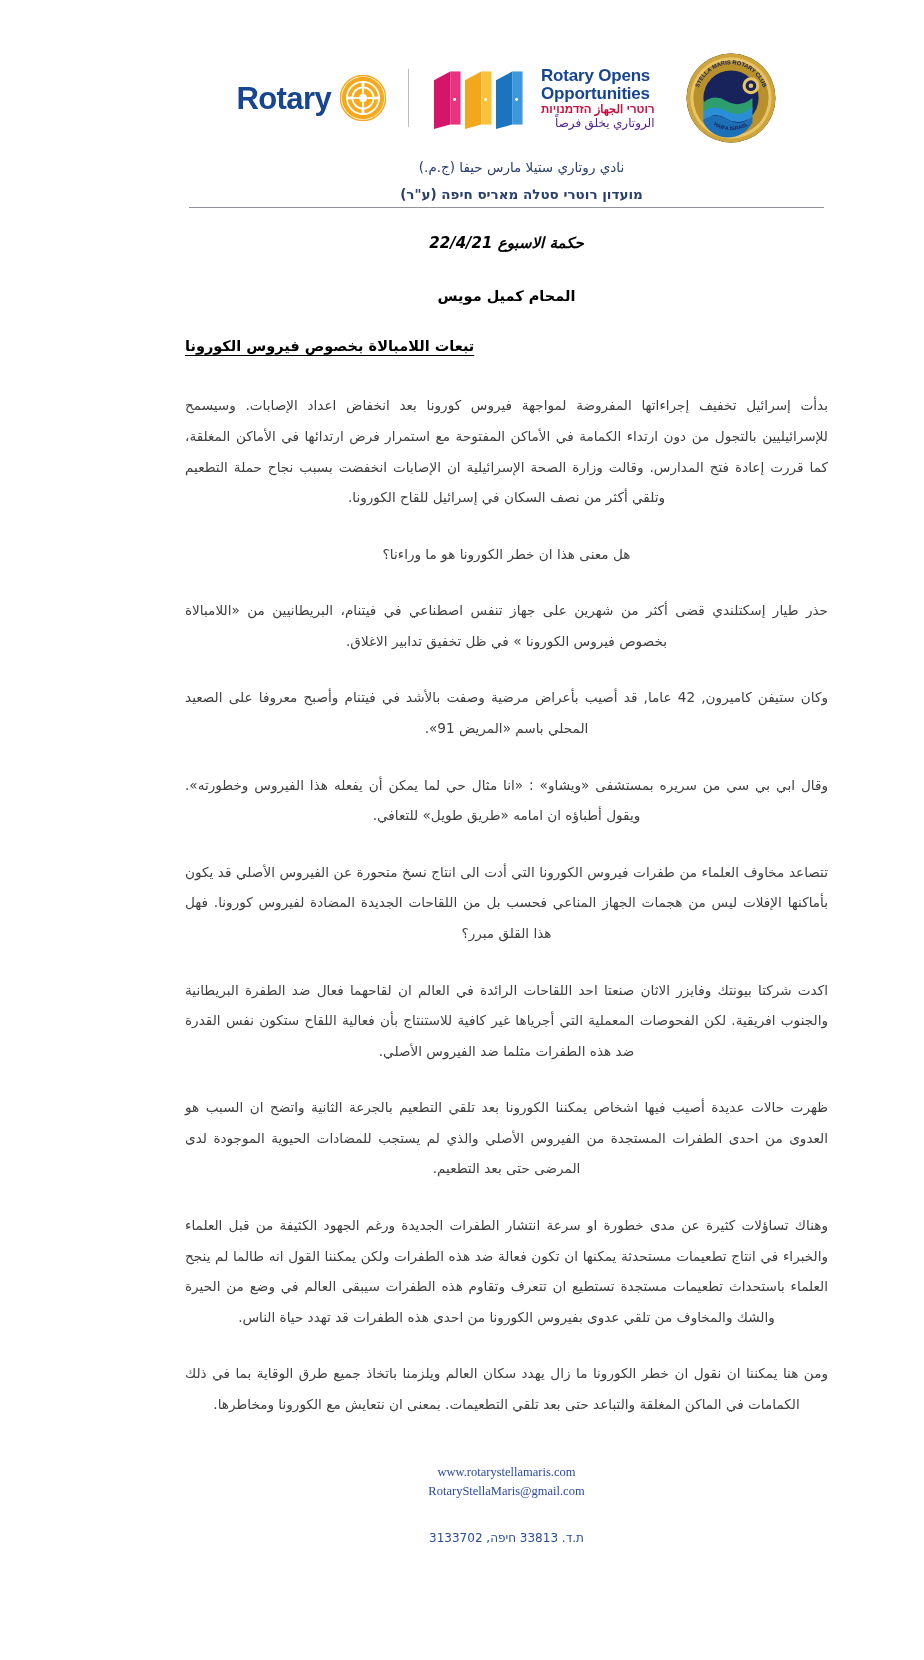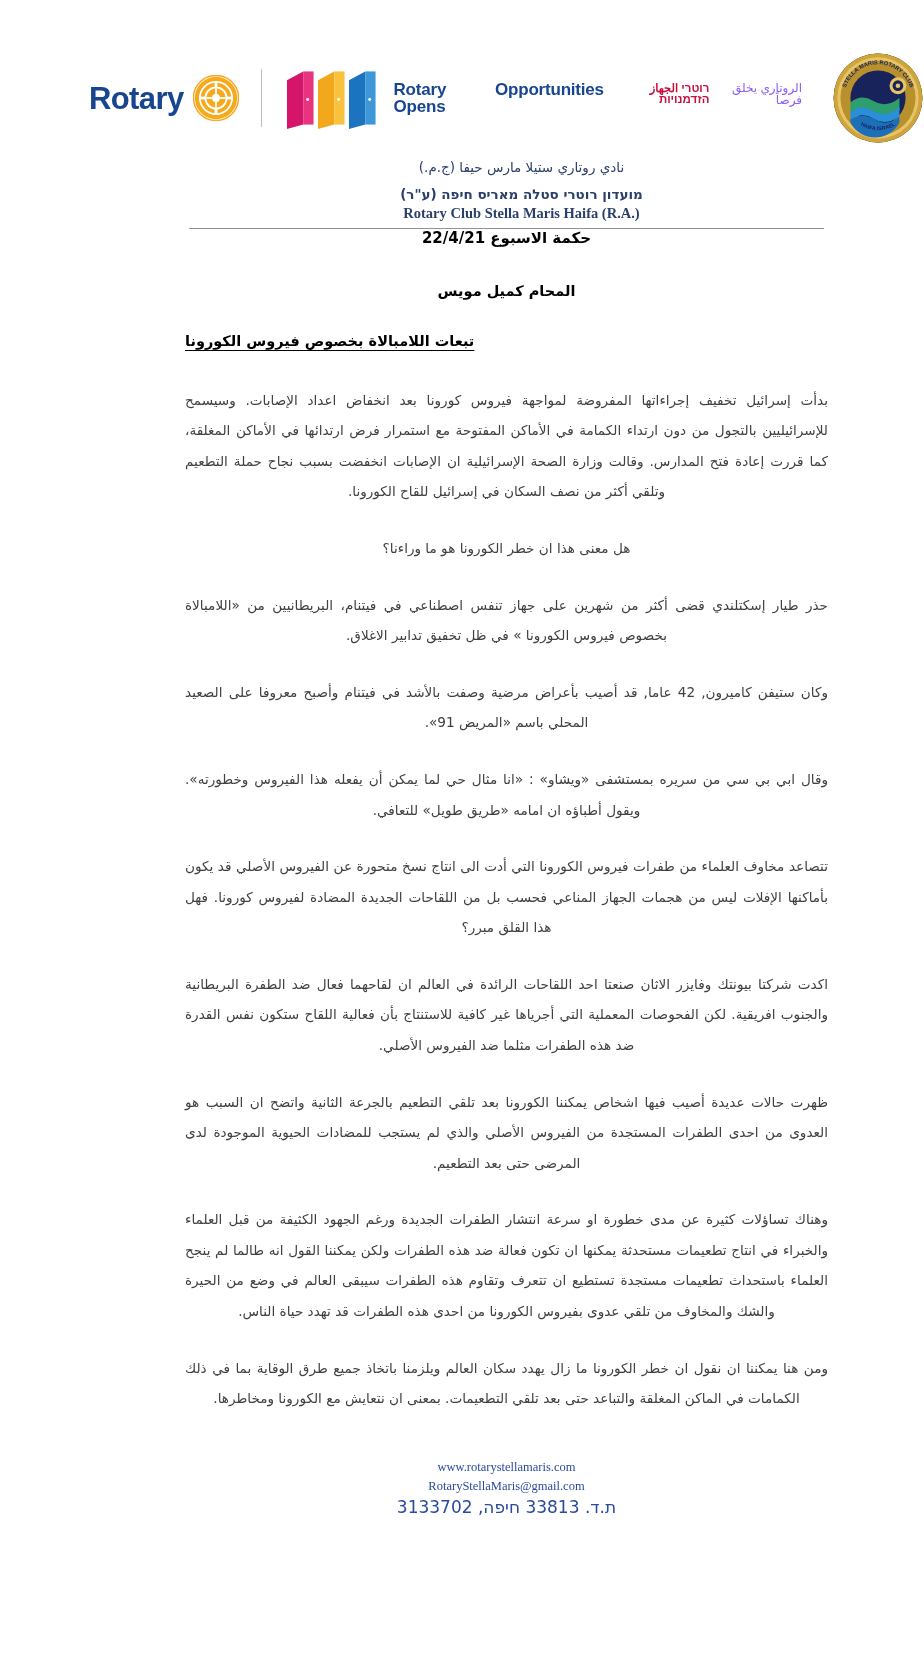--- a/index.html
+++ b/index.html
@@ -66,21 +66,21 @@
 
   
   .doors {
     width: 96px;
     height: 62px;
     flex: 0 0 96px;
   }
 
   .opens-block {
     display: flex;
-    flex-direction: row;
+    flex-direction: column;
     justify-content: flex-end;
     line-height: 1.02;
   }
   .opens-en {
     font-family: "Liberation Sans", sans-serif;
     font-weight: bold;
     font-size: 17px;
     color: #17458f;
     letter-spacing: -0.2px;
   }
@@ -88,21 +88,21 @@
     font-family: "Liberation Sans", sans-serif;
     font-weight: bold;
     font-size: 11.5px;
     color: #c8103e;
     direction: rtl;
     margin-top: 2px;
   }
   .opens-ar {
     font-family: "Liberation Sans", sans-serif;
     font-size: 12px;
-    color: #8b5cf6;
+    color: #4c1d95;
     direction: rtl;
     margin-top: 1px;
   }
 
   .club-seal {
     width: 92px;
     height: 92px;
     flex: 0 0 92px;
     margin-left: 16px;
   }
@@ -148,21 +148,23 @@
   .doc {
     padding: 0 96px 0 96px;
     direction: rtl;
   }
 
   .doc-title {
     text-align: center;
     font-family: "DejaVu Sans", "Liberation Sans", sans-serif;
     font-weight: bold;
     font-size: 15px;
+    margin-top: 26px;
     letter-spacing: 0;
+    font-style: italic;
   }
   .doc-author {
     text-align: center;
     font-family: "DejaVu Sans", "Liberation Sans", sans-serif;
     font-weight: bold;
     font-size: 14.5px;
     margin-top: 36px;
   }
   .doc-subtitle {
     text-align: left;
@@ -200,21 +202,22 @@
   }
   .footer-line {
     font-family: "Liberation Serif", serif;
     font-size: 12.5px;
     color: #2a4a9e;
     line-height: 1.5;
   }
   .footer-line.he {
     direction: rtl;
     font-family: "DejaVu Sans", "Liberation Sans", sans-serif;
-    font-size: 17px;
+    font-size: 12px;
+    margin-top: 28px;
   }
 </style>
 </head>
 <body>
 
 <div class="page">
 
   <div class="logo-bar">
 
     <div class="rotary-mark">
@@ -290,21 +293,20 @@
       </text>
       <text font-family="Liberation Sans, sans-serif" font-size="7" font-weight="bold" fill="#17235a">
         <textPath href="#arcBot" startOffset="50%" text-anchor="middle">HAIFA ISRAEL</textPath>
       </text>
     </svg>
   </div>
 
   <div class="club-names">
     <div class="club-ar">نادي روتاري ستيلا مارس حيفا (ج.م.)</div>
     <div class="club-he">מועדון רוטרי סטלה מאריס חיפה (ע"ר)</div>
-    <div class="club-en">Rotary Club Stella Maris Haifa (R.A.)</div>
   </div>
   <hr class="header-rule">
 
   <div class="doc">
     <div class="doc-title">حكمة الاسبوع 22/4/21</div>
     <div class="doc-author">المحام كميل مويس</div>
     <div class="doc-subtitle">تبعات اللامبالاة بخصوص فيروس الكورونا</div>
 
     <div class="body-text">
       <p class="para">بدأت إسرائيل تخفيف إجراءاتها المفروضة لمواجهة فيروس كورونا بعد انخفاض اعداد الإصابات. وسيسمح للإسرائيليين بالتجول من دون ارتداء الكمامة في الأماكن المفتوحة مع استمرار فرض ارتدائها في الأماكن المغلقة، كما قررت إعادة فتح المدارس. وقالت وزارة الصحة الإسرائيلية ان الإصابات انخفضت بسبب نجاح حملة التطعيم وتلقي أكثر من نصف السكان في إسرائيل للقاح الكورونا.</p>

